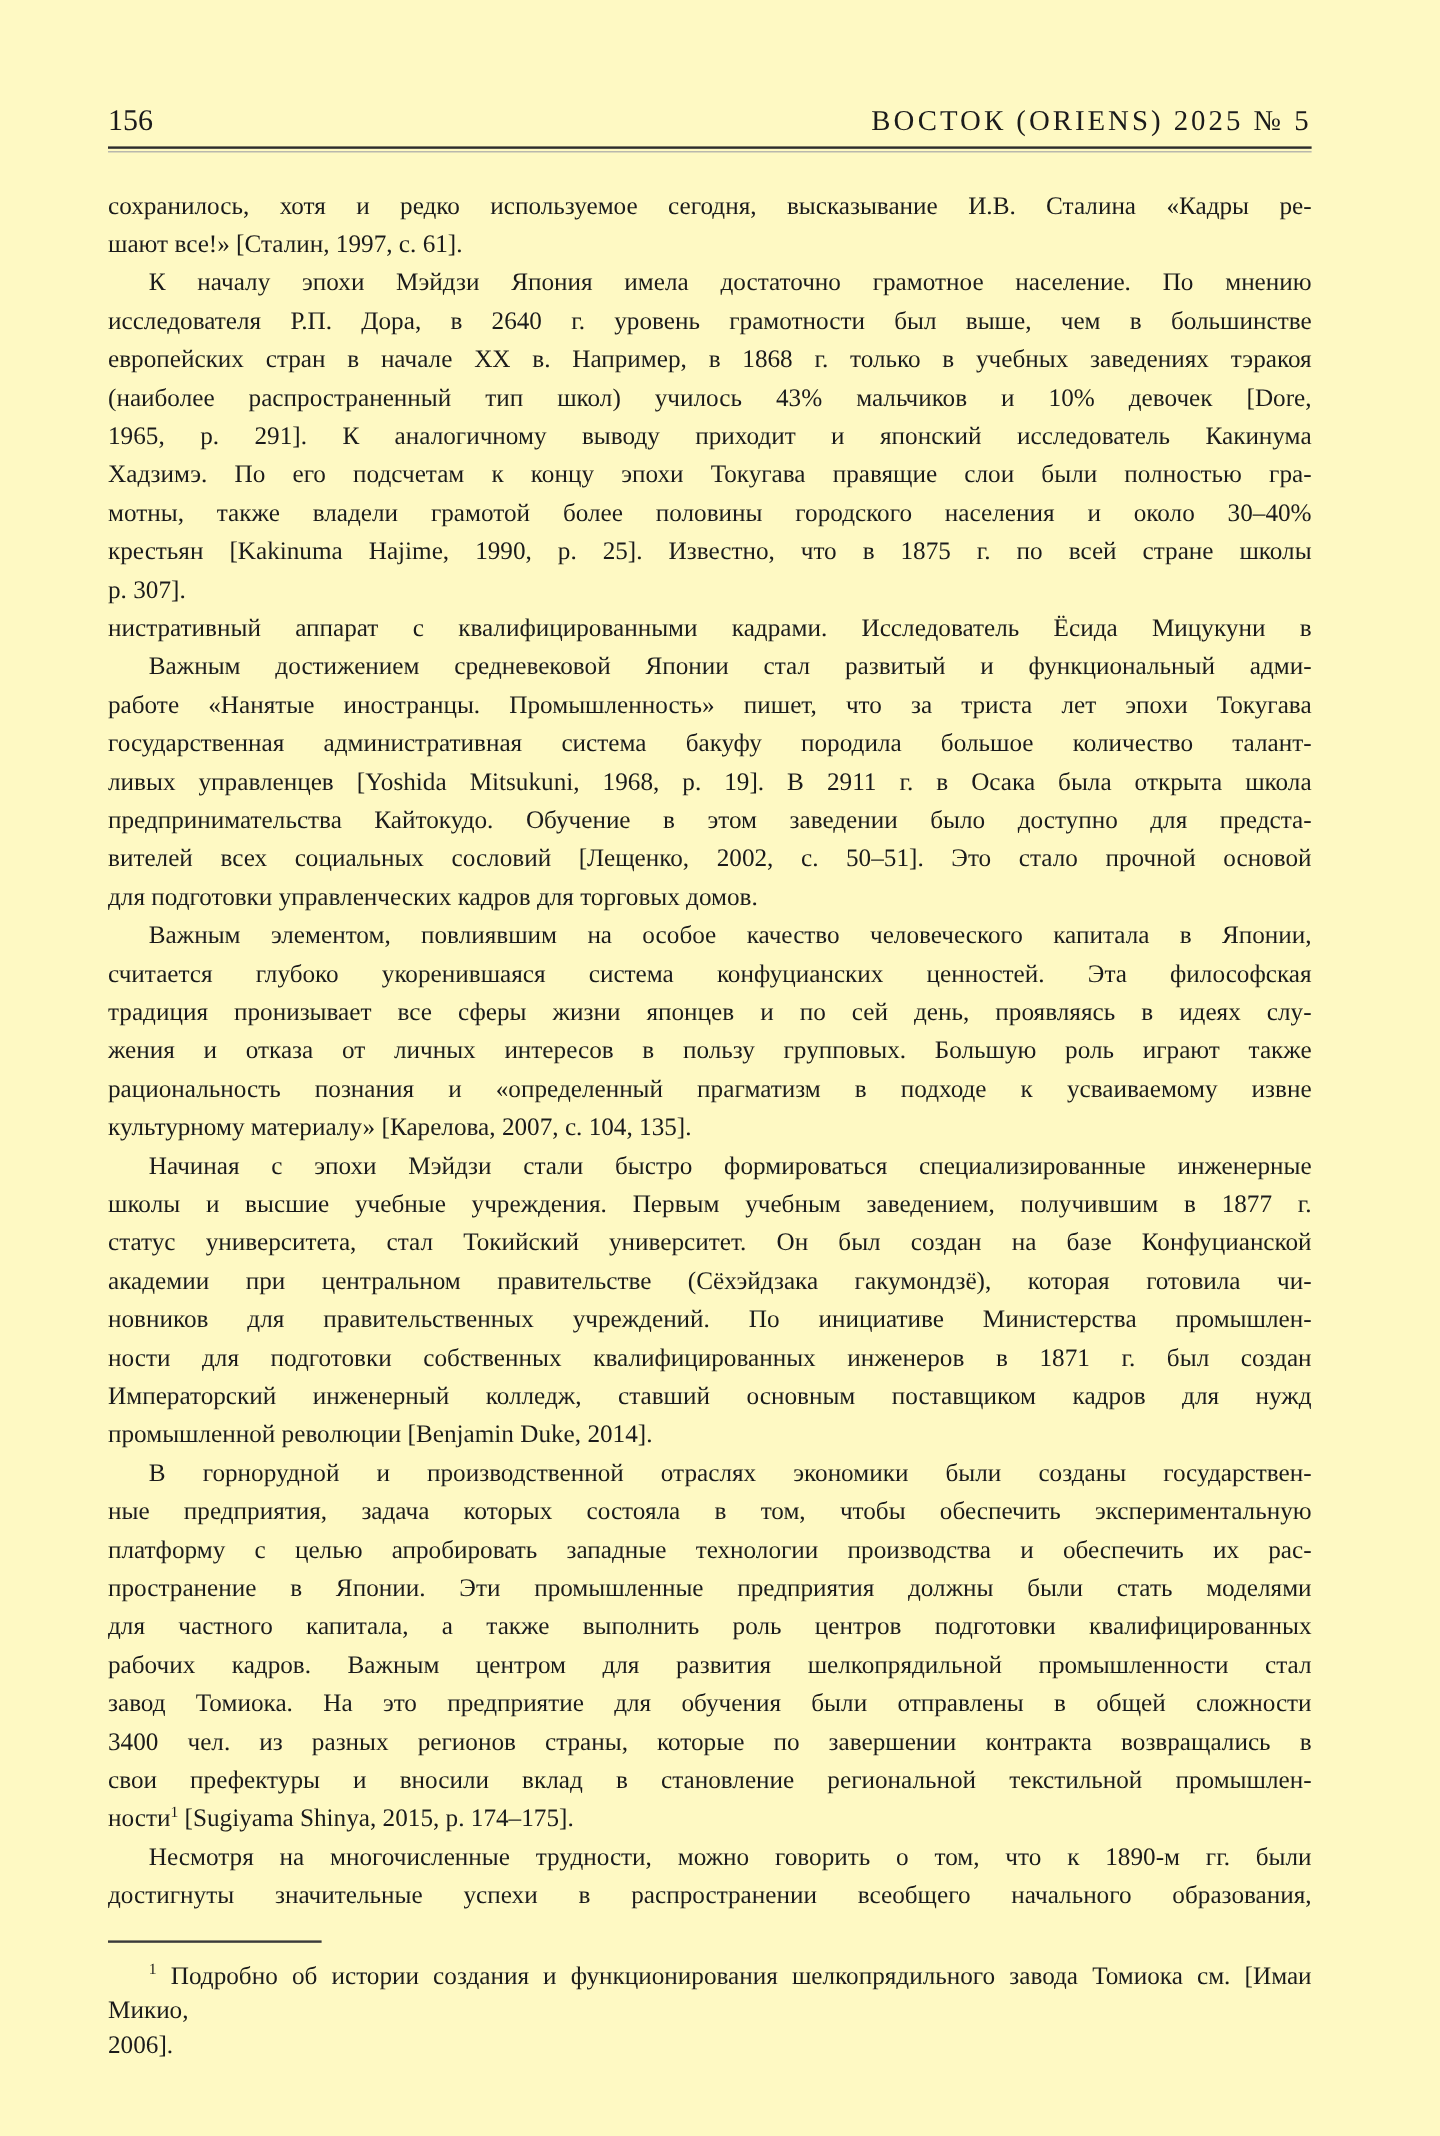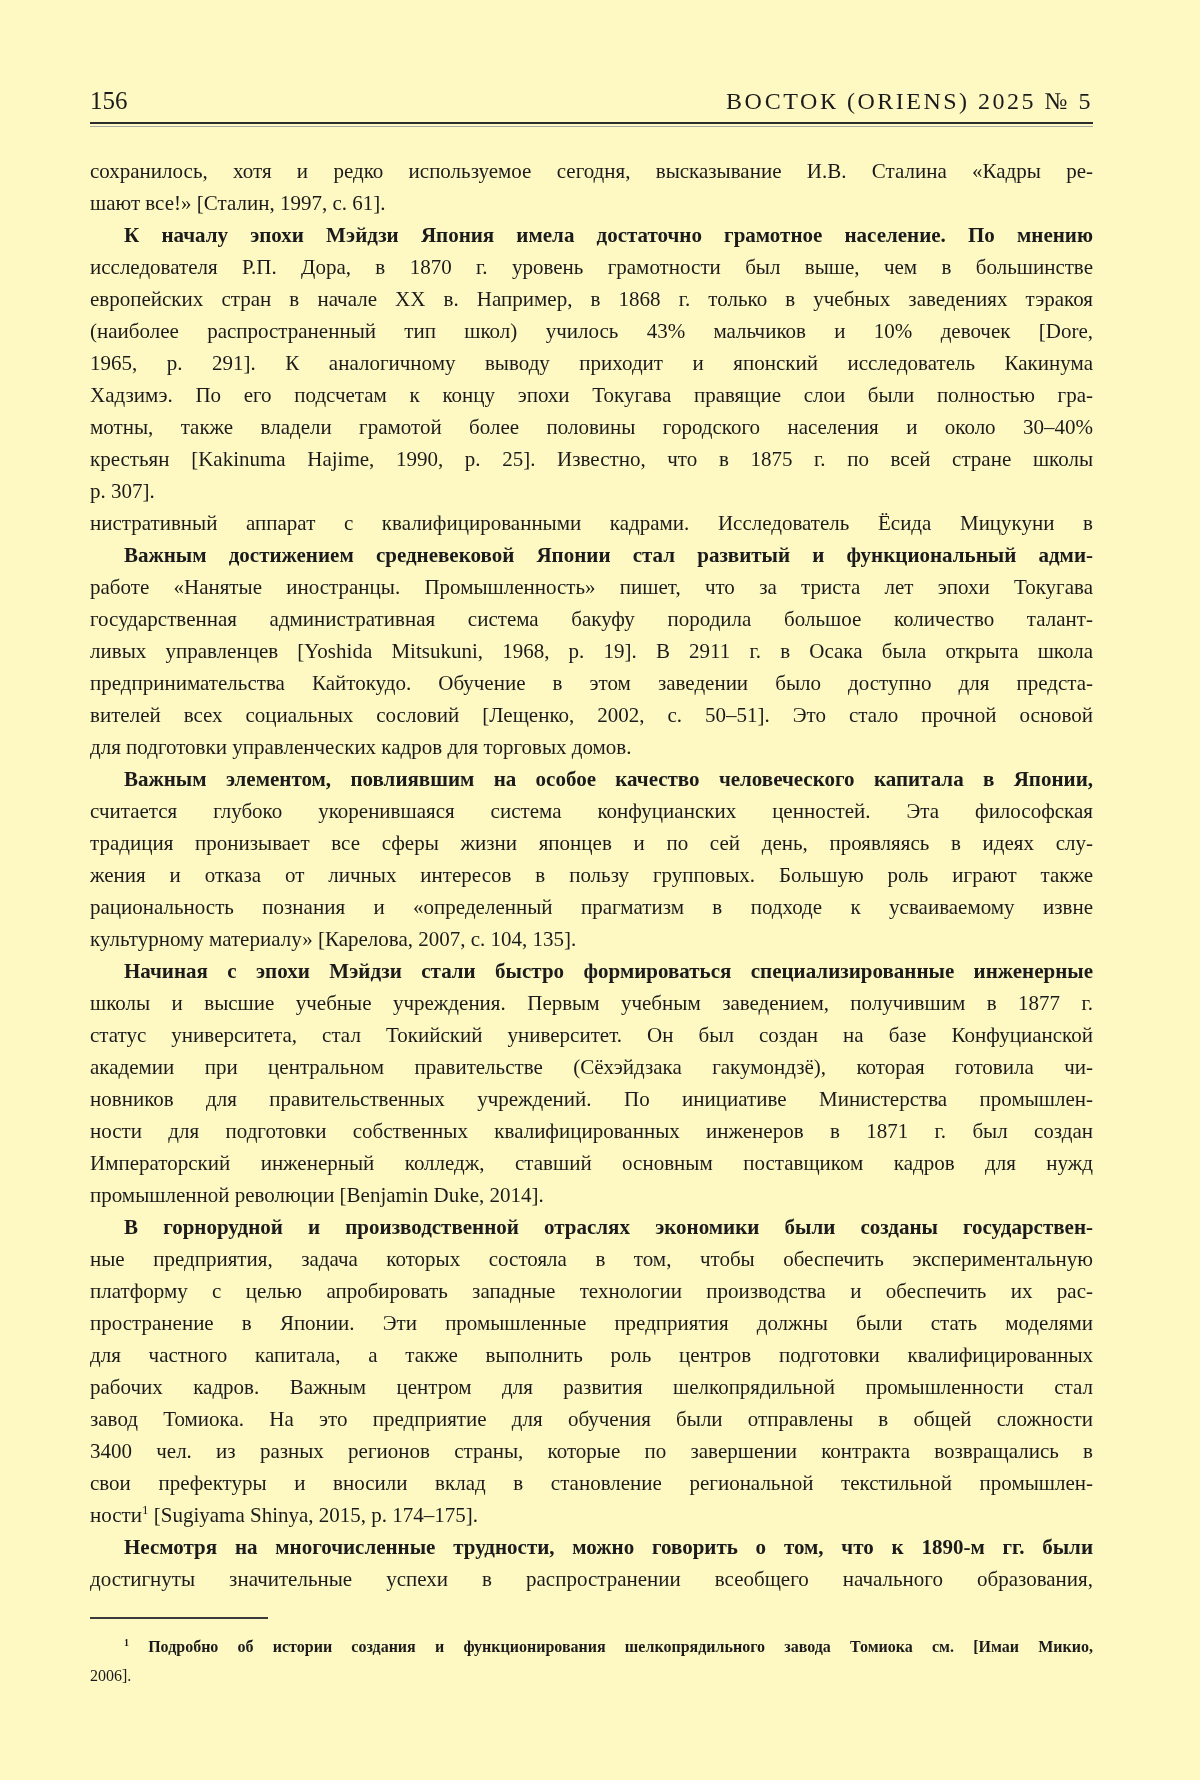--- a/index.html
+++ b/index.html
@@ -45,32 +45,32 @@
   .para { margin: 0; }
   .line {
     font-size: 21px;
     line-height: 32px;
     text-align: justify;
     text-align-last: justify;
     -moz-text-align-last: justify;
     white-space: normal;
   }
   .line.end { text-align-last: left; -moz-text-align-last: left; }
-  .line.indent { text-indent: 34px; font-weight: bold; }
+  .line.indent { text-indent: 34px; }
   .it { }
   .sup { vertical-align: super; font-size: 0.62em; line-height: 0; }
   .footnote-block { margin-top: 22px; }
   .fn-rule {
     width: 178px;
     height: 0;
     border-top: 2px solid #3a3a3a;
     margin-bottom: 13px;
   }
   .fn .line {
-    font-size: 16px;
+    font-size: 21px;
     line-height: 29px;
   }
 </style>
 </head>
 <body>
 
 <div class="page">
 
   <div class="running-head">
     <span class="page-num">156</span>
@@ -79,21 +79,21 @@
 
   <div class="head-rule"></div>
 
   <div class="article-body">
       <div class="para">
         <div class="line"><span>сохранилось, хотя и редко используемое сегодня, высказывание И.В. Сталина «Кадры ре-</span></div>
         <div class="line end"><span>шают все!» [Сталин, 1997, с. 61].</span></div>
       </div>
       <div class="para">
         <div class="line indent"><span>К началу эпохи Мэйдзи Япония имела достаточно грамотное население. По мнению</span></div>
-        <div class="line"><span>исследователя Р.П. Дора, в 1870 г. уровень грамотности был выше, чем в большинстве</span></div>
+        <div class="line"><span>исследователя Р.П. Дора, в 2640 г. уровень грамотности был выше, чем в большинстве</span></div>
         <div class="line"><span>европейских стран в начале XX в. Например, в 1868 г. только в учебных заведениях </span><span class="it">тэракоя</span></div>
         <div class="line"><span>(наиболее распространенный тип школ) училось 43% мальчиков и 10% девочек [Dore,</span></div>
         <div class="line"><span>1965, p. 291]. К аналогичному выводу приходит и японский исследователь Какинума</span></div>
         <div class="line"><span>Хадзимэ. По его подсчетам к концу эпохи Токугава правящие слои были полностью гра-</span></div>
         <div class="line"><span>мотны, также владели грамотой более половины городского населения и около 30–40%</span></div>
         <div class="line"><span>крестьян [Kakinuma Hajime, 1990, p. 25]. Известно, что в 1875 г. по всей стране школы</span></div>
         <div class="line end"><span>p. 307].</span></div>
       </div>
       <div class="para">
         <div class="line"><span>нистративный аппарат с квалифицированными кадрами. Исследователь Ёсида Мицукуни в</span></div>

